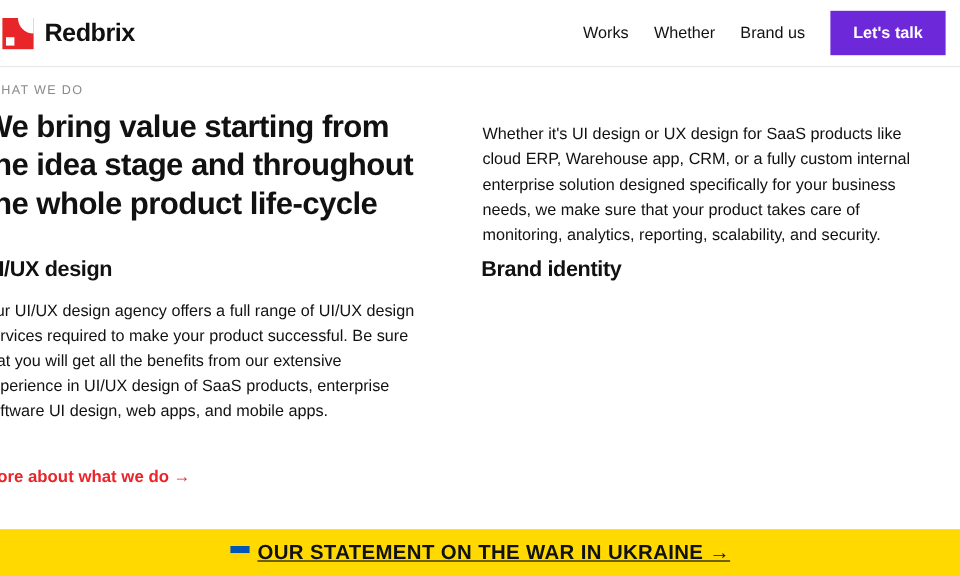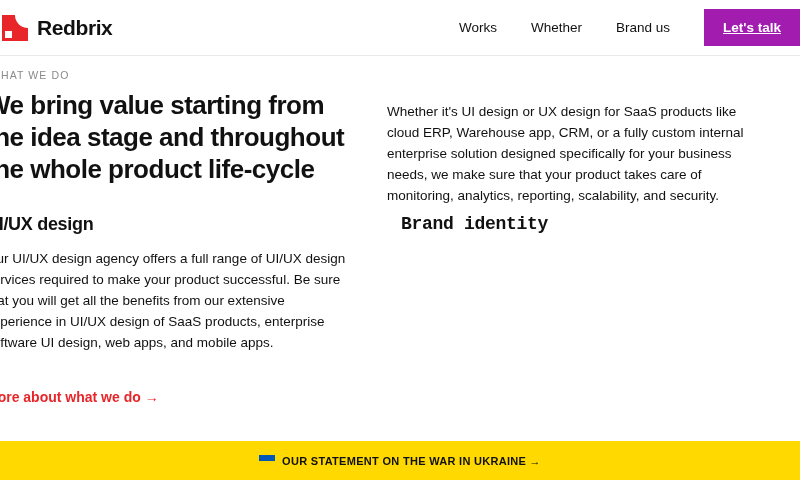--- a/index.html
+++ b/index.html
@@ -62,40 +62,40 @@
   .brand-name {
     font-size: 21px;
     font-weight: bold;
     letter-spacing: -0.4px;
     color: #111111;
   }
   .nav {
     margin-left: auto;
     display: flex;
     align-items: center;
-    gap: 34px;
+    gap: 21px;
+    padding-right: 12px;
   }
   .nav-link {
     font-size: 13.5px;
     color: #111111;
     text-decoration: none;
     font-weight: 500;
     white-space: nowrap;
     cursor: pointer;
   }
   .cta {
-    background: #a21caf;
+    background: #6d28d9;
     color: #ffffff;
     font-size: 13.5px;
     font-weight: 600;
     padding: 11px 19px;
     border: none;
     cursor: pointer;
     white-space: nowrap;
-    text-decoration: underline;
   }
 
   
   .content {
     position: absolute;
     top: 56px; left: 0;
     width: 800px;
     height: 385px;
     padding: 0;
   }
@@ -116,39 +116,38 @@
     width: 360px;
     font-size: 26px;
     line-height: 32px;
     font-weight: bold;
     letter-spacing: -0.5px;
     color: #111111;
   }
   .hero-para {
     position: absolute;
     top: 45px;
-    left: 387px;
+    left: 402px;
     width: 372px;
     font-size: 13.5px;
     line-height: 21px;
     color: #111111;
   }
 
   .col-left {
     position: absolute;
     top: 158px;
     left: -14px;
     width: 360px;
   }
   .col-right {
     position: absolute;
     top: 158px;
     left: 401px;
     width: 372px;
-    font-family: Liberation Mono, monospace;
   }
   .col-head {
     font-size: 18px;
     font-weight: bold;
     letter-spacing: -0.3px;
     margin-bottom: 13px;
     color: #111111;
   }
   .col-body {
     font-size: 13.5px;
@@ -183,23 +182,24 @@
   .flag {
     width: 16px;
     height: 11px;
     display: inline-block;
     position: relative;
     flex: 0 0 auto;
   }
   .flag .top { position:absolute; left:0; top:0; width:16px; height:5.5px; background:#0057b7; }
   .flag .bot { position:absolute; left:0; top:5.5px; width:16px; height:5.5px; background:#ffd700; }
   .banner-link {
-    font-size: 11px;
+    font-size: 17px;
     font-weight: 600;
     color: #111111;
+    text-decoration: underline;
     letter-spacing: 0.3px;
     cursor: pointer;
     white-space: nowrap;
   }
 </style>
 </head>
 <body>
 
 <div class="page">
 

